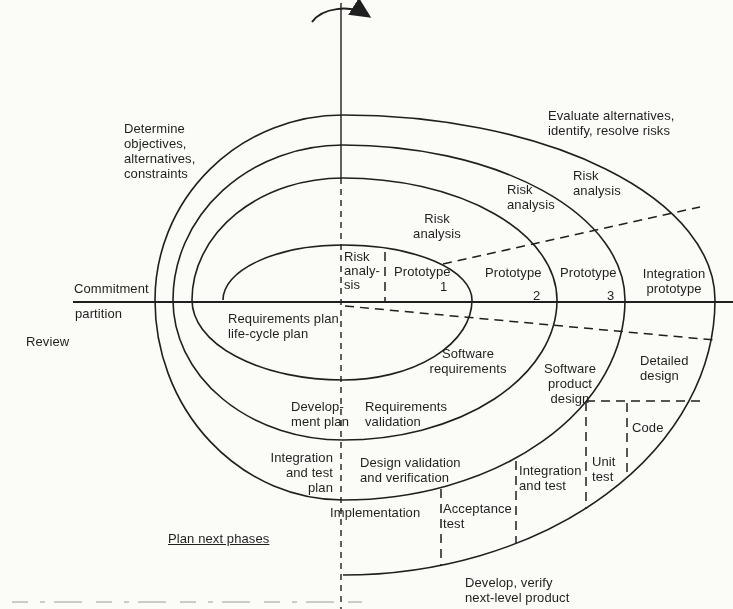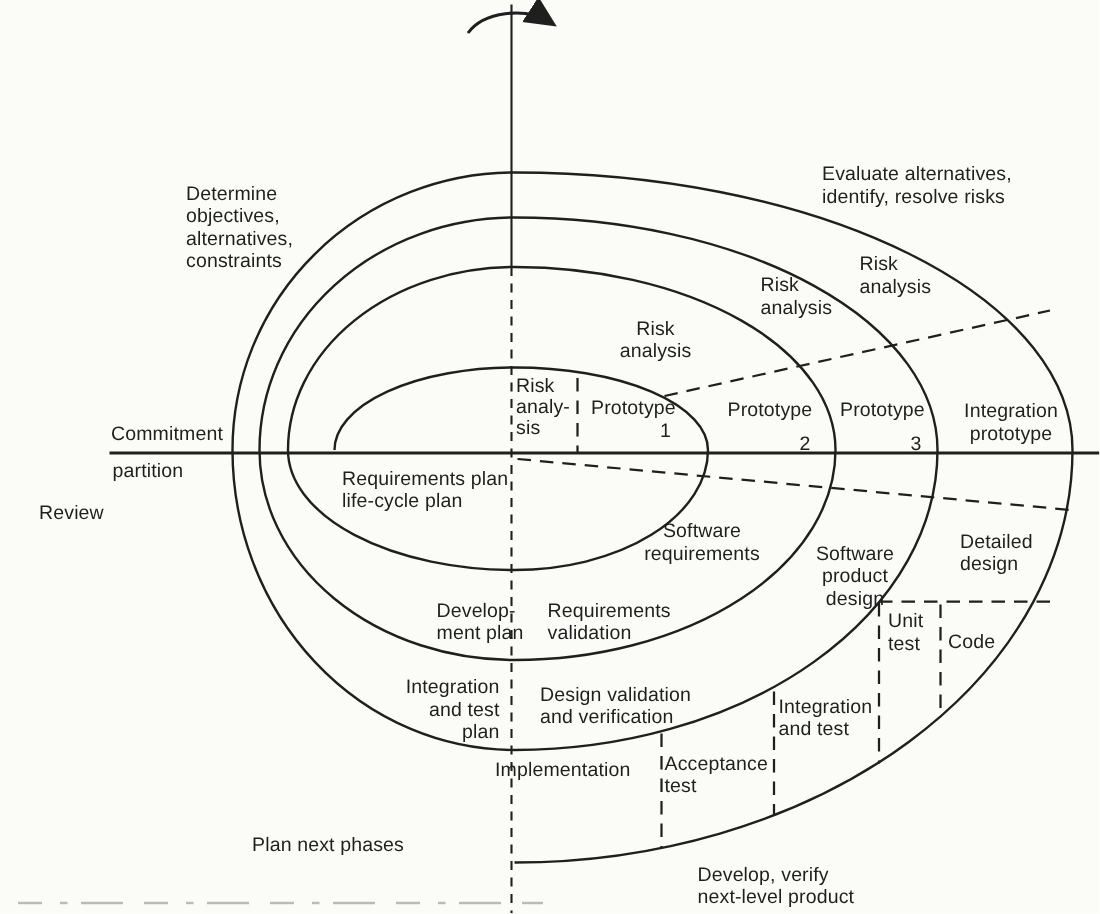--- a/index.html
+++ b/index.html
@@ -38,30 +38,30 @@
   #L-proto2{left:485px;top:265px;} #L-proto2n{left:533px;top:288px;}
   #L-proto3{left:560px;top:265px;} #L-proto3n{left:607px;top:288px;}
   #L-opproto{left:632px;top:266px;width:84px;}
   #L-simulations{left:488px;top:320px;}
   #L-reqplan{left:228px;top:311px;}
   #L-concept{left:367px;top:319px;}
   #L-softreq{left:428px;top:346px;width:80px;}
   #L-softprod{left:541px;top:361px;width:58px;}
   #L-detdesign{left:640px;top:353px;}
   #L-code{left:632px;top:420px;}
-  #L-unittest{left:592px;top:406px;}
+  #L-unittest{left:592px;top:454px;}
   #L-inttest{left:519px;top:463px;}
   #L-devplan{left:275px;top:399px;margin-left:16px;}
   #L-reqval{left:365px;top:399px;}
   #L-intplan{left:253px;top:450px;width:80px;}
   #L-designval{left:360px;top:455px;}
   #L-implementation{left:330px;top:505px;}
   #L-acceptance{left:443px;top:501px;}
   #L-develop{left:465px;top:575px;}
-  #L-plannext{left:168px;top:555px;}
+  #L-plannext{left:168px;top:531px;text-decoration:underline;}
 </style>
 </head>
 <body>
 
 <div id="stage">
 
   <svg id="wires" width="733" height="609" viewBox="0 0 733 609">
     <defs>
       <marker id="ah" markerWidth="11" markerHeight="11" refX="8" refY="5" orient="auto">
         <path d="M0,0 L10.5,5 L0,10 z" style="fill:var(--ink)"></path>

